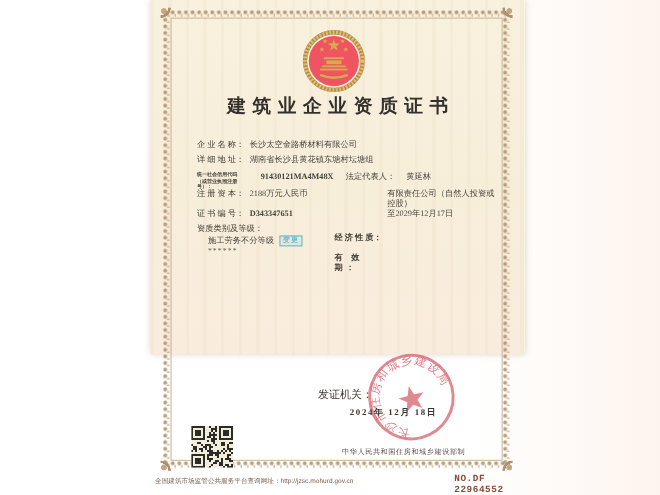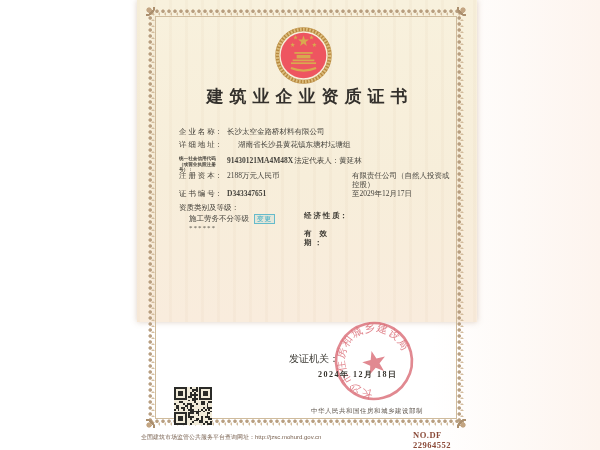--- a/index.html
+++ b/index.html
@@ -64,21 +64,21 @@
     transform:rotate(-14deg);}
   .issue-date{position:absolute;left:181px;top:369px;font-size:8px;font-weight:bold;
     color:#37342e;letter-spacing:1.5px;}
   .made-by{position:absolute;left:168px;top:407px;width:124px;text-align:center;
     font-size:6.5px;color:#5a5148;letter-spacing:.5px;}
 
   .qr{position:absolute;left:37px;top:387px;width:38px;height:38px;background:#f2ecda;}
   .footer-url{position:absolute;left:4px;top:433px;font-size:6px;color:#7a6352;
     font-family:"Liberation Sans","DejaVu Sans",sans-serif;}
   .serial{position:absolute;left:252px;top:430px;font-size:8.5px;font-weight:bold;
-    color:#8a4a38;font-family:Liberation Serif, serif;letter-spacing:.5px;padding-left:24px;}
+    color:#8a4a38;font-family:Liberation Mono, monospace;letter-spacing:.5px;padding-left:24px;}
 </style>
 </head>
 <body>
 
 <div class="paper">
 
   <div class="frame">
     <div class="lace h t"></div>
     <div class="lace h b"></div>
     <div class="lace v l"></div>
@@ -108,25 +108,25 @@
     </svg>
   </div>
 
   <div class="title">建筑业企业资质证书</div>
 
   <div class="content">
     <div class="row" style="top:127px;left:0;">
       <span class="lbl w-lbl">企 业 名 称：</span>
       <span class="val">长沙太空金路桥材料有限公司</span>
     </div>
-    <div class="row" style="top:140px;left:0;gap:11px;">
+    <div class="row" style="top:140px;left:0;">
       <span class="lbl w-lbl">详 细 地 址：</span>
       <span class="val">湖南省长沙县黄花镇东塘村坛塘组</span>
     </div>
-    <div class="row" style="top:156px;left:0;">
+    <div class="row" style="top:156px;left:0;gap:10px;">
       <span class="tiny-lbl">
         <span>统一社会信用代码</span><br>
         <span>（或营业执照注册号）：</span>
       </span>
       <span class="val" style="font-weight:bold;">91430121MA4M48X</span>
       <span class="lbl" style="margin-left:1px;">法定代表人：</span>
       <span class="val">黄延林</span>
     </div>
     <div class="row" style="top:171px;left:0;">
       <span class="lbl w-lbl">注 册 资 本：</span>

